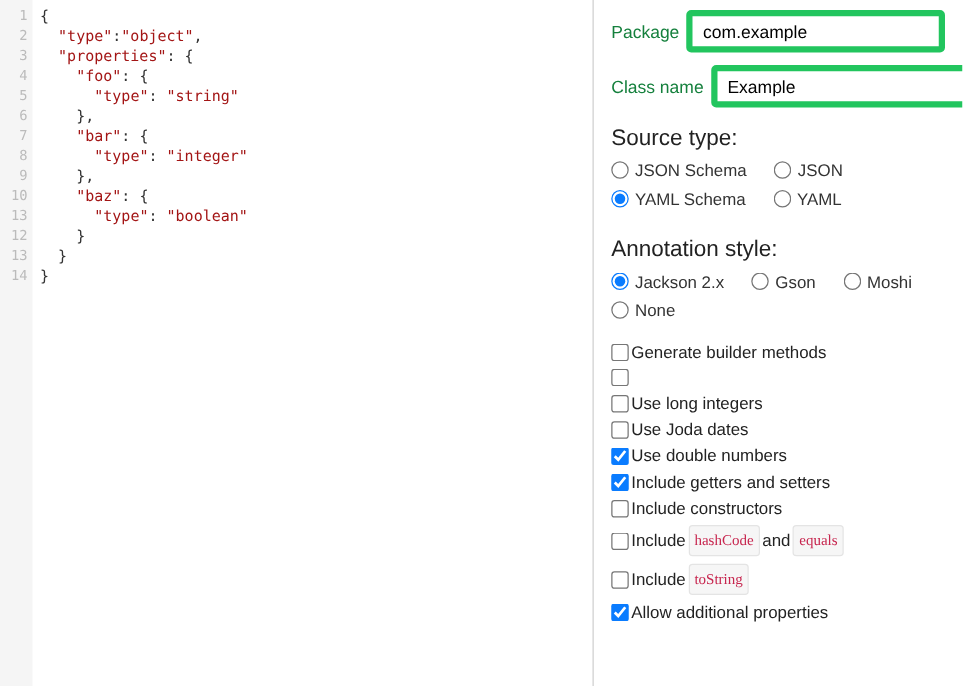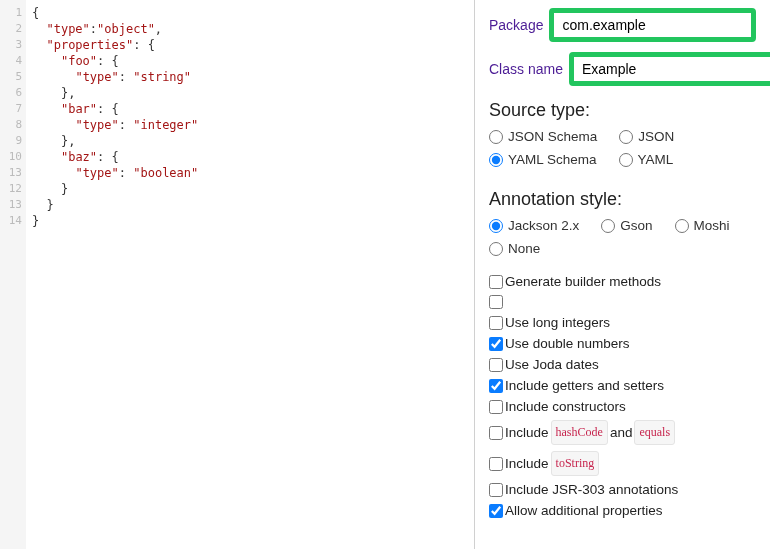--- a/index.html
+++ b/index.html
@@ -46,21 +46,21 @@
     overflow: hidden;
   }
   .field-row {
     display: flex;
     align-items: center;
     margin-bottom: 10px;
     gap: 6px;
   }
   .field-label {
     font-size: 14px;
-    color: #4c1d95;
+    color: #15803d;
     white-space: nowrap;
   }
   .field-row input[type="text"] {
     flex: 1;
     font-size: 14px;
     padding: 4px 8px;
     border: 5px solid #22c55e;
     border-radius: 4px;
     font-family: inherit;
   }
@@ -78,21 +78,21 @@
     font-size: 13.5px;
     color: #222;
   }
   .radio-group {
     display: flex;
     flex-wrap: wrap;
     gap: 0;
   }
   .radio-item {
     display: inline-flex;
-    align-items: flex-end;
+    align-items: flex-start;
     gap: 5px;
     margin-right: 22px;
     margin-bottom: 8px;
     font-size: 13.5px;
     cursor: pointer;
   }
   .checklist {
     margin-top: 10px;
   }
   .check-row label {
@@ -218,28 +218,28 @@
         </label>
       </div>
       <div class="check-row">
         <label>
           <input type="checkbox" style=""> 
           <span>Use long integers</span>
         </label>
       </div>
       <div class="check-row">
         <label>
+          <input type="checkbox" style=""> 
+          <span>Use Joda dates</span>
+        </label>
+      </div>
+      <div class="check-row">
+        <label>
           <input type="checkbox" checked="" style=""> 
           <span>Use double numbers</span>
-        </label>
-      </div>
-      <div class="check-row">
-        <label>
-          <input type="checkbox" style=""> 
-          <span>Use Joda dates</span>
         </label>
       </div>
       <div class="check-row">
         <label>
           <input type="checkbox" checked="" style=""> 
           <span>Include getters and setters</span>
         </label>
       </div>
       <div class="check-row">
         <label>
@@ -258,25 +258,19 @@
       </div>
       <div class="check-row">
         <label>
           <input type="checkbox" style=""> 
           <span>Include </span>
           <span class="code-pill">toString</span>
         </label>
       </div>
       <div class="check-row">
         <label>
-          <input type="checkbox" style=""> 
-          <span>Include JSR-303 annotations</span>
-        </label>
-      </div>
-      <div class="check-row">
-        <label>
           <input type="checkbox" checked="" style=""> 
           <span>Allow additional properties</span>
         </label>
       </div>
     </div>
 
 </div>
 
 </body></html>

